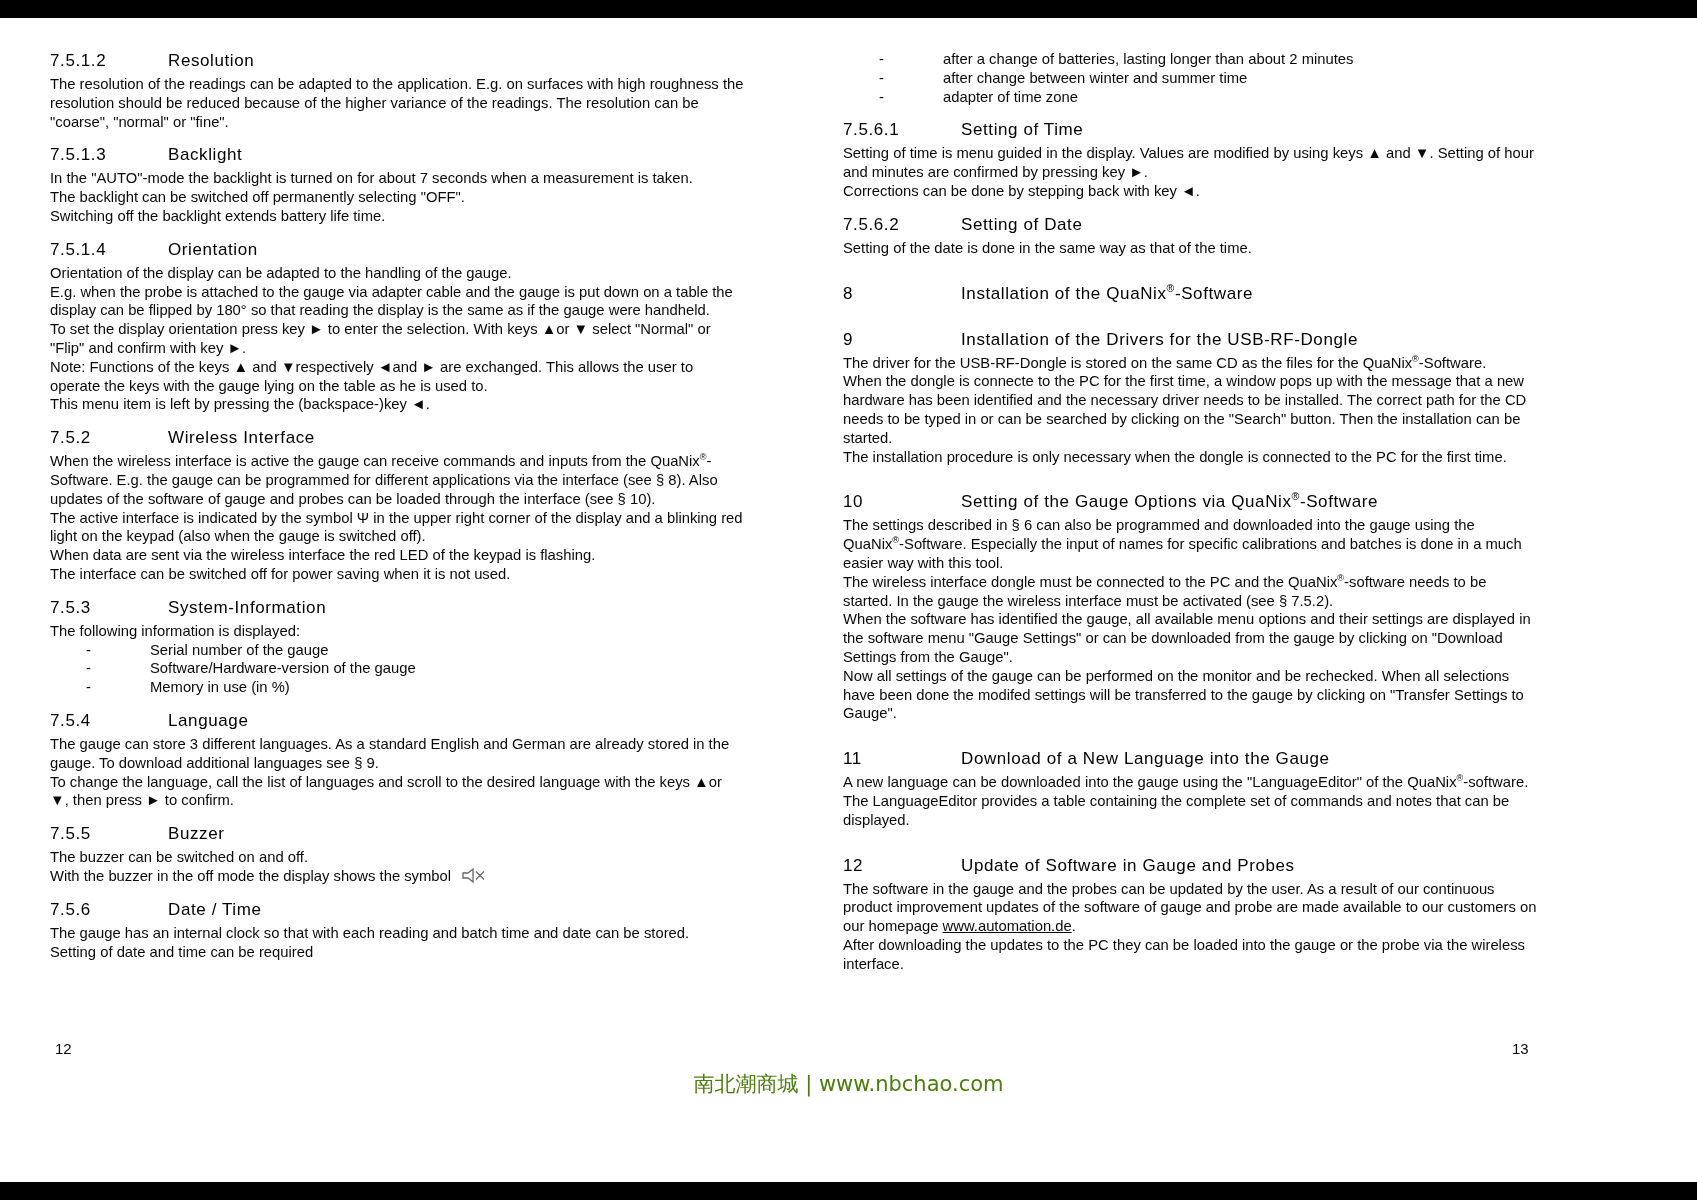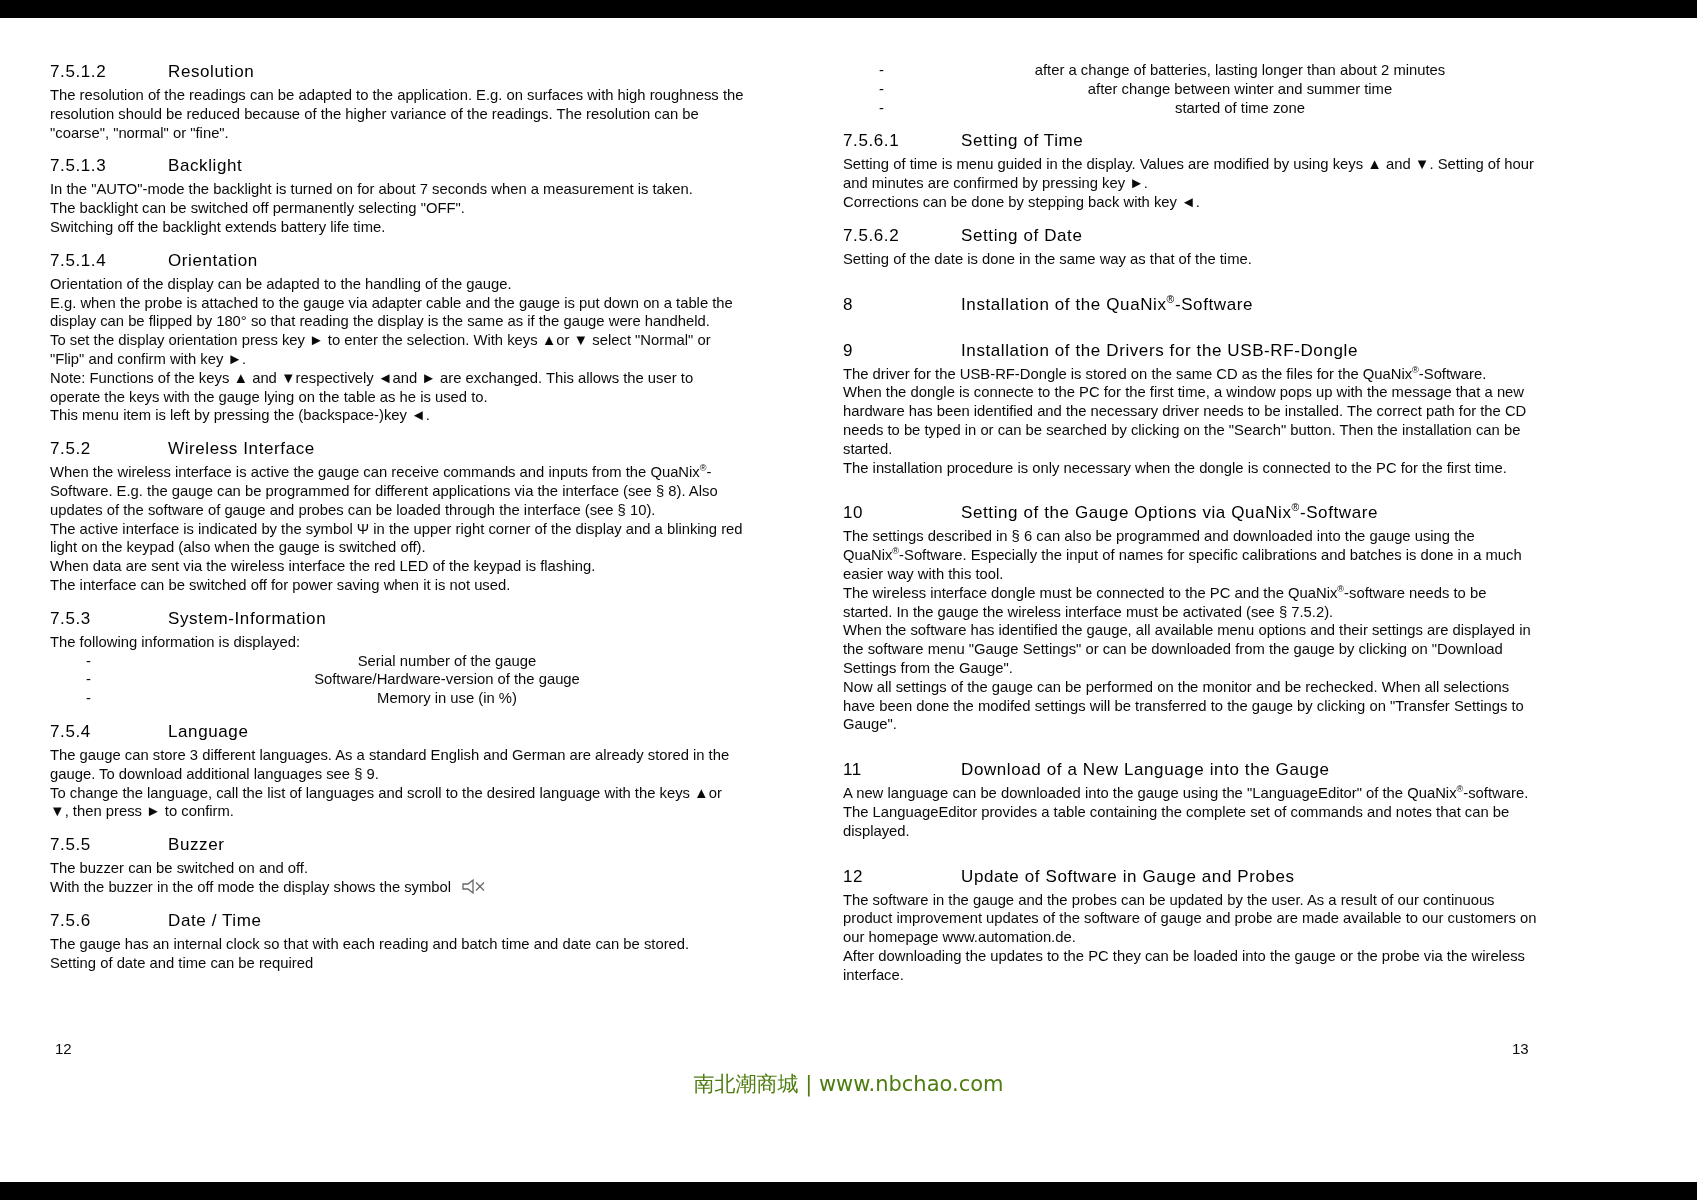--- a/index.html
+++ b/index.html
@@ -11,21 +11,21 @@
     font-family: "Liberation Sans", "DejaVu Sans", sans-serif;
     position: relative;
     overflow: hidden;
   }
   .bar { position: absolute; left: 0; width: 100%; background: #000; }
   .bar.top { top: 0; height: 18px; }
   .bar.bottom { bottom: 0; height: 18px; }
 
   .page-col {
     position: absolute;
-    top: 61px;
+    top: 50px;
     width: 694px;
     font-size: 14.8px;
     line-height: 18.8px;
   }
   .page-col.left  { left: 50px; }
   .page-col.right { left: 843px; }
 
   .doc-section { margin: 0; }
   .heading {
     display: flex;
@@ -40,23 +40,23 @@
   .sections > .doc-section:first-child > .heading { margin-top: 0; }
   .h-num { flex: 0 0 118px; }
   .h-title { flex: 1; }
 
   .para { margin: 0; }
   sup.reg { font-size: 0.62em; vertical-align: super; line-height: 0; }
 
   .bullets { margin: 0; }
   .bullet-row { display: flex; padding-left: 36px; }
   .bullet-dash { flex: 0 0 64px; }
-  .bullet-text { flex: 1; text-align: center; }
-
-  .doc-link { cursor: pointer; }
+  .bullet-text { flex: 1; }
+
+  .doc-link { text-decoration: underline; cursor: pointer; }
 
   .buzzer-icon { width: 26px; height: 17px; vertical-align: -3px; margin-left: 10px; }
 
   .page-number { position: absolute; font-size: 15px; color: #0a0a0a; }
   .page-number.pn-left  { left: 55px;   top: 1040px; }
   .page-number.pn-right { left: 1512px; top: 1040px; text-align: right; }
 
   .footer {
     position: absolute;
     left: 0; right: 0;
@@ -170,21 +170,21 @@
           <div class="bullet-row">
             <span class="bullet-dash">-</span>
             <span class="bullet-text">after a change of batteries, lasting longer than about 2 minutes</span>
           </div>
           <div class="bullet-row">
             <span class="bullet-dash">-</span>
             <span class="bullet-text">after change between winter and summer time</span>
           </div>
           <div class="bullet-row">
             <span class="bullet-dash">-</span>
-            <span class="bullet-text">started of time zone</span>
+            <span class="bullet-text">adapter of time zone</span>
           </div>
         </div>
       </section>
       <section class="doc-section">
         <h2 class="heading">
           <span class="h-num">7.5.6.1</span>
           <span class="h-title">Setting of Time</span>
         </h2>
         <p class="para">Setting of time is menu guided in the display. Values are modified by using keys ▲ and ▼. Setting of hour and minutes are confirmed by pressing key ►.</p>
         <p class="para">Corrections can be done by stepping back with key ◄.</p>

